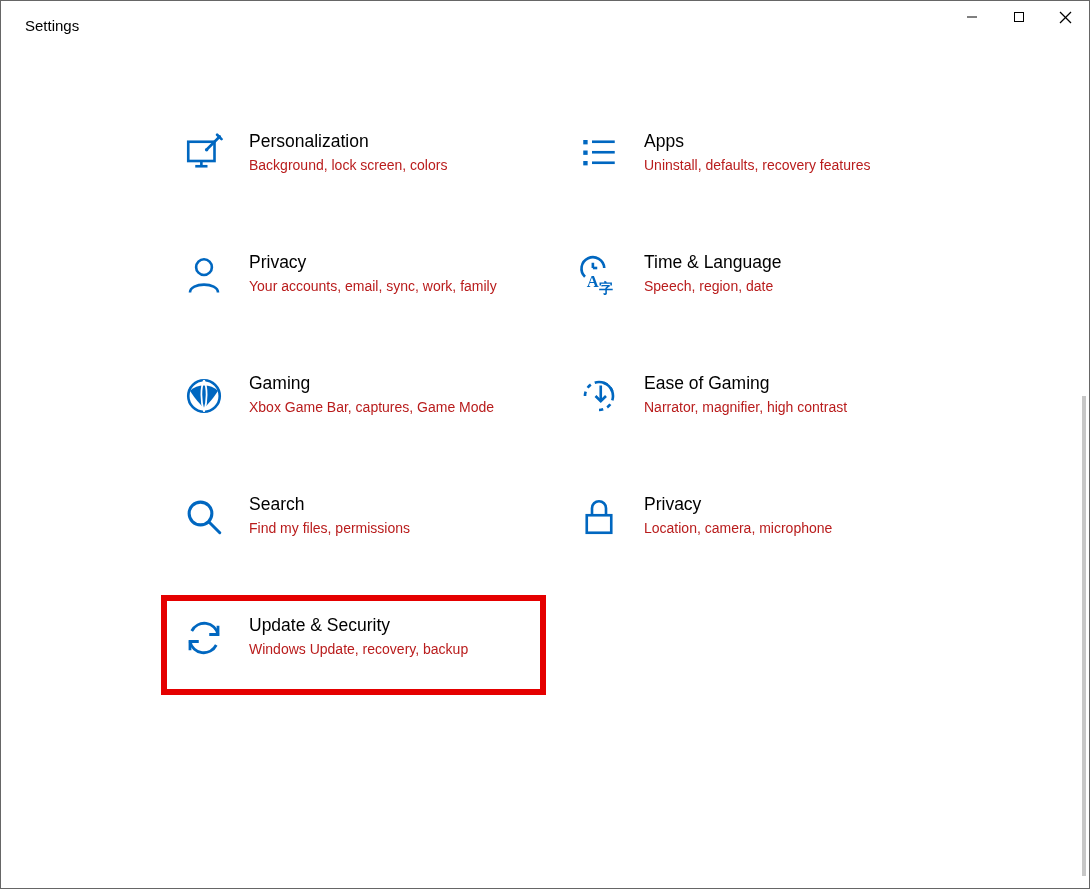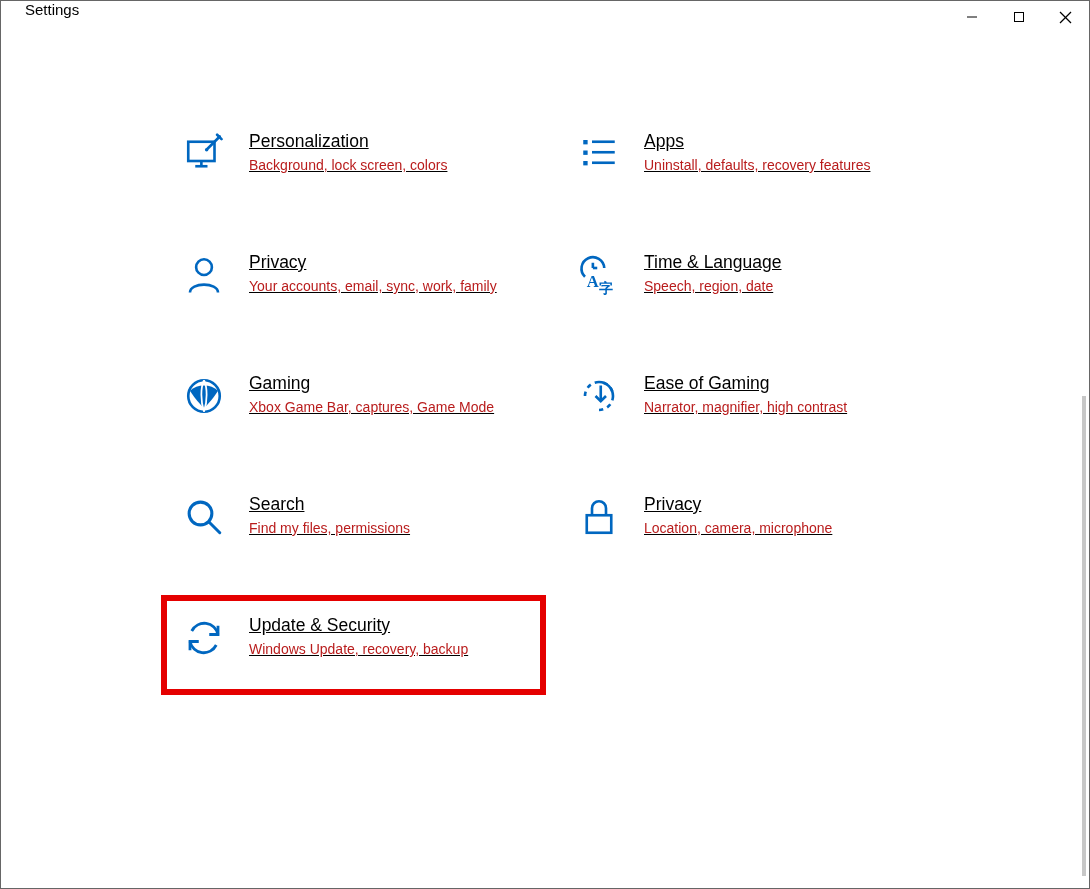--- a/index.html
+++ b/index.html
@@ -1,26 +1,26 @@
 <!DOCTYPE html>
 <html><head>
 <meta charset="utf-8">
 <style>
   html,body{margin:0;padding:0;font-family:"Segoe UI",Arial,sans-serif;background:#fff;color:#000;}
   .window{width:1090px;height:889px;border:1px solid #666;box-sizing:border-box;position:relative;overflow:hidden;}
   
   .titlebar{display:flex;align-items:flex-start;justify-content:space-between;height:36px;}
-  .title{font-size:15px;padding:0 0 0 24px;}
+  .title{font-size:15px;padding:16px 0 0 24px;}
   .win-controls{display:flex;}
   .win-btn{width:47px;height:32px;display:flex;align-items:center;justify-content:center;cursor:pointer;}
   .win-btn svg{pointer-events:none;}
   
   .content{position:absolute;top:60px;left:0;right:0;bottom:0;overflow-y:auto;}
   .grid{display:grid;grid-template-columns:345px 345px;column-gap:50px;row-gap:75px;
-        padding:70px 0 50px 180px;width:740px;text-decoration:underline;}
+        padding:70px 0 50px 180px;width:740px;}
   .item{display:flex;gap:22px;cursor:pointer;position:relative;align-items:flex-start;}
   .item.highlighted{outline:6px solid #E50000;outline-offset:14px;padding-bottom:14px;}
   .icon-box{flex:0 0 46px;height:46px;display:flex;align-items:center;justify-content:center;}
   .icon-box svg{width:42px;height:42px;}
   .txt{}
   .item-title{font-size:17.5px;color:#000;margin-bottom:4px;}
   .item-desc{font-size:14px;color:#b91c1c;max-width:250px;line-height:1.35;}
   
   .scroll-stub{position:absolute;right:3px;top:395px;width:4px;height:480px;background:#c7c7c7;}
 </style>

